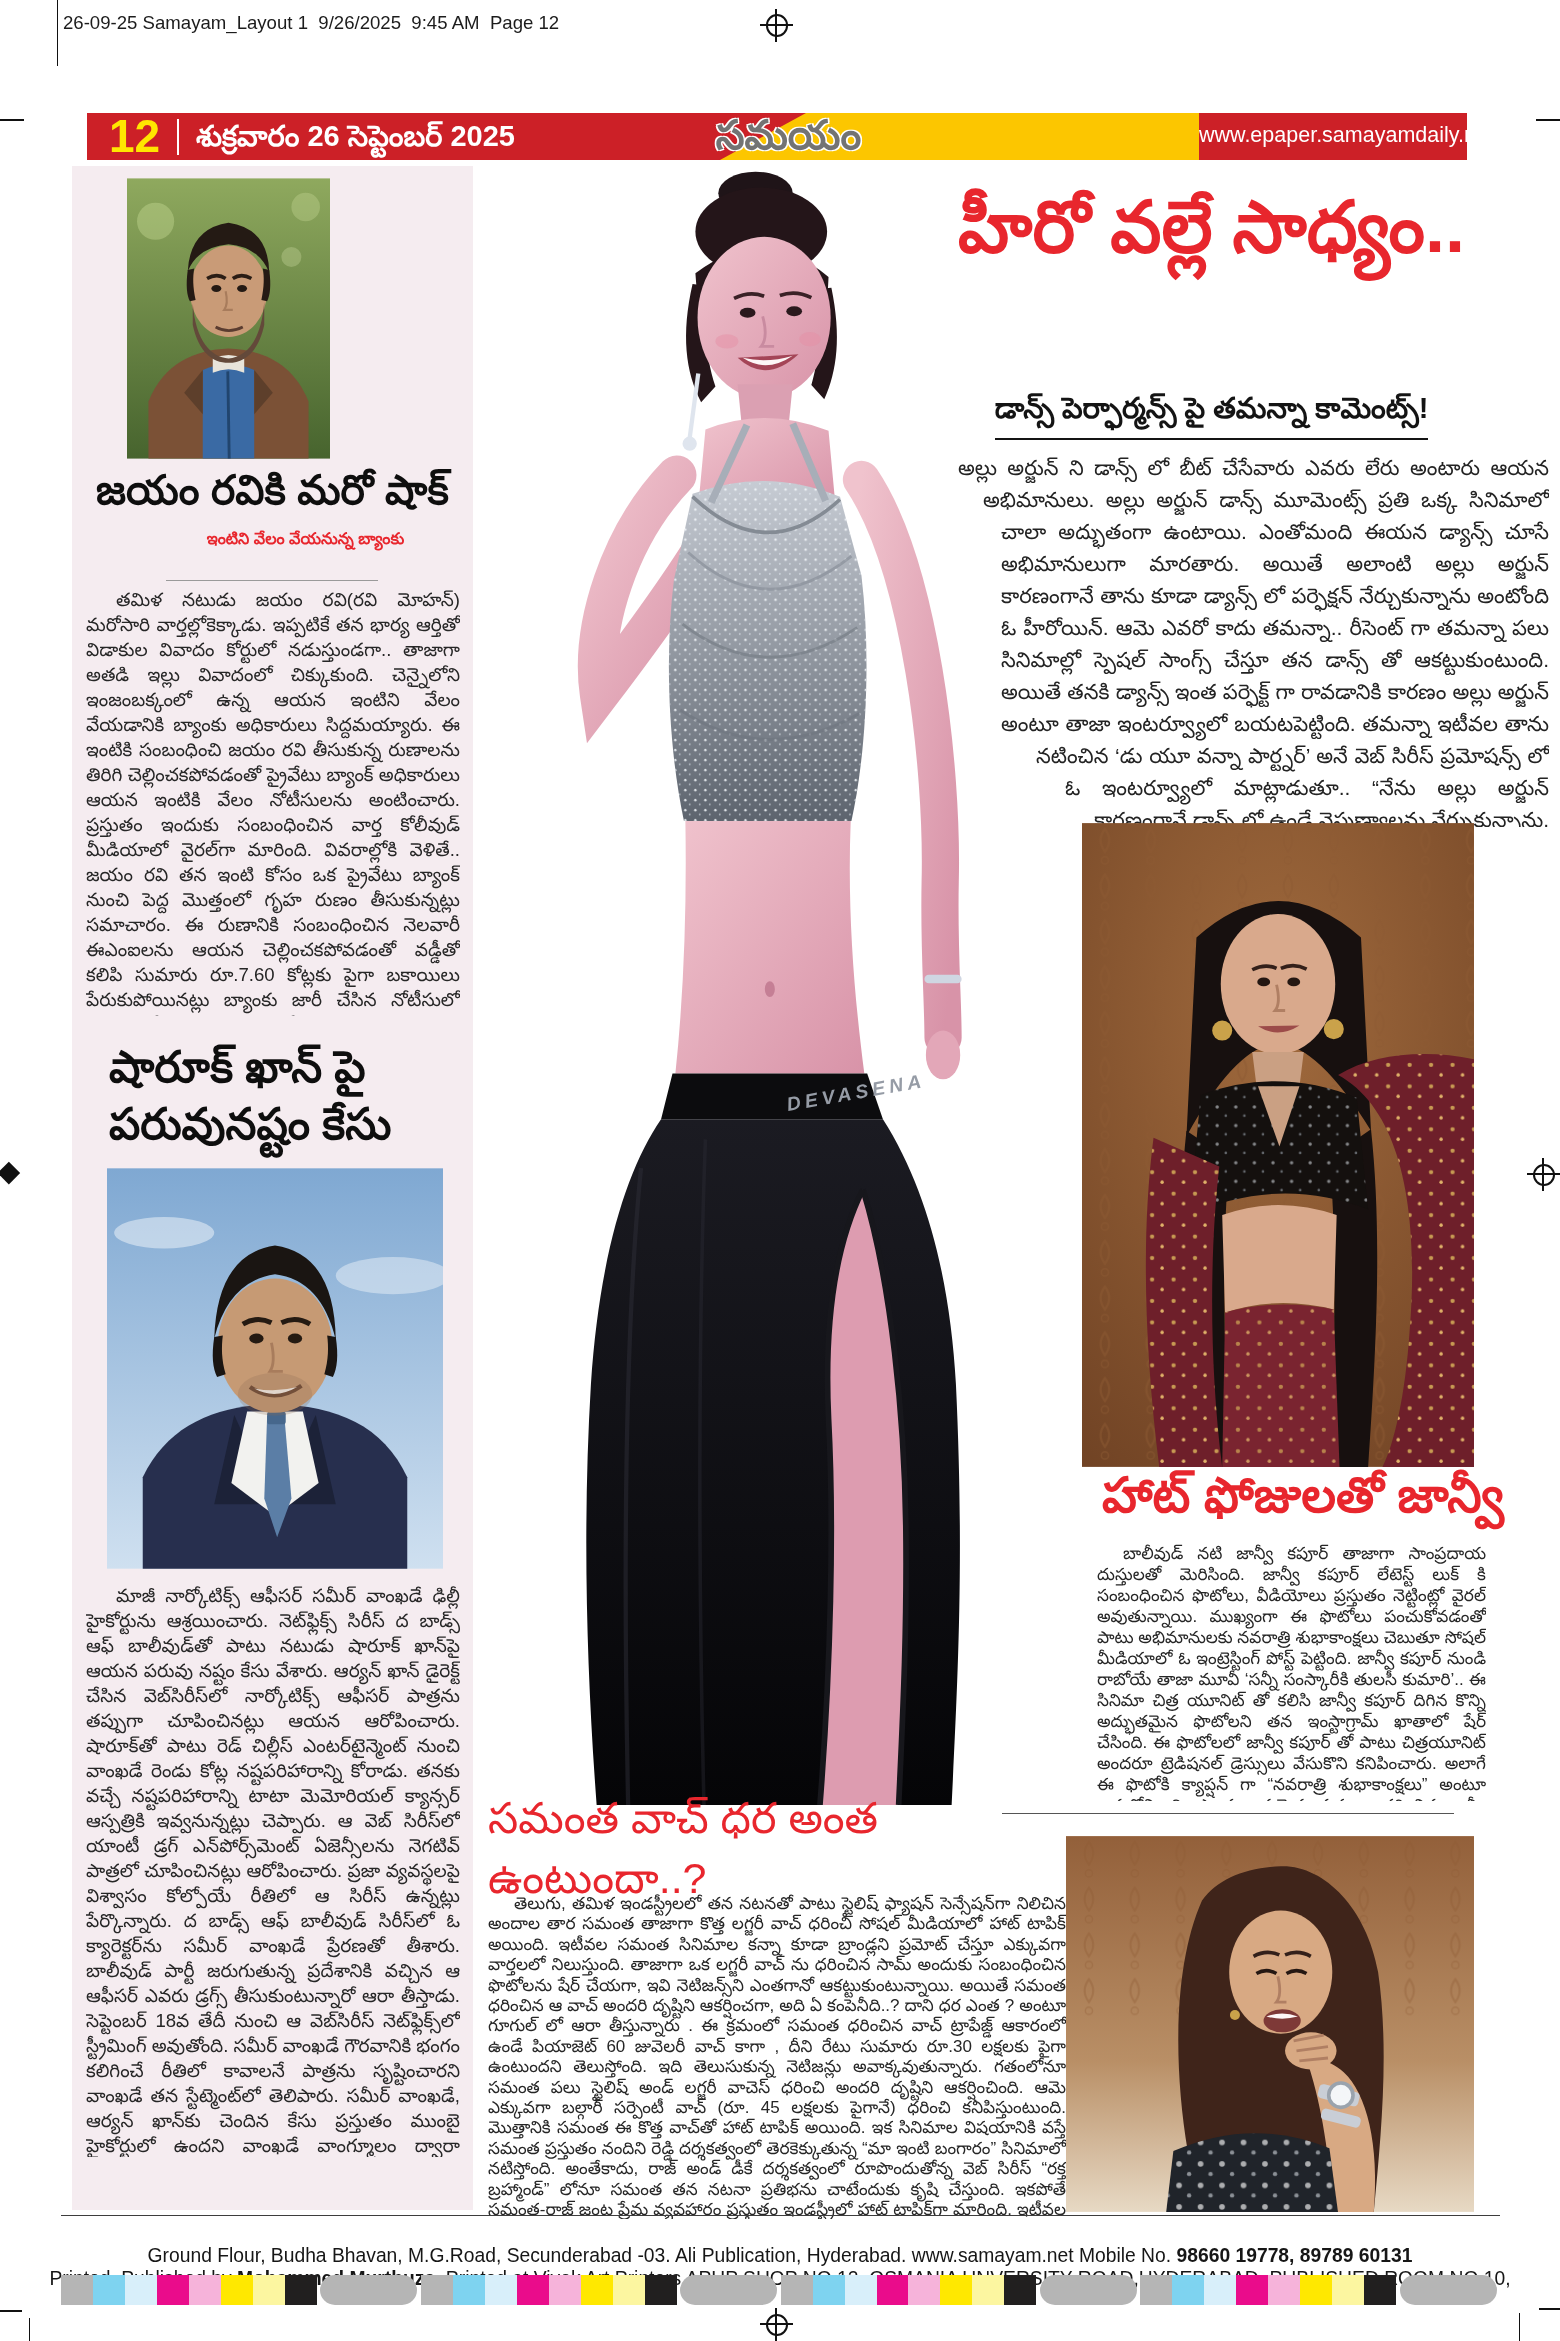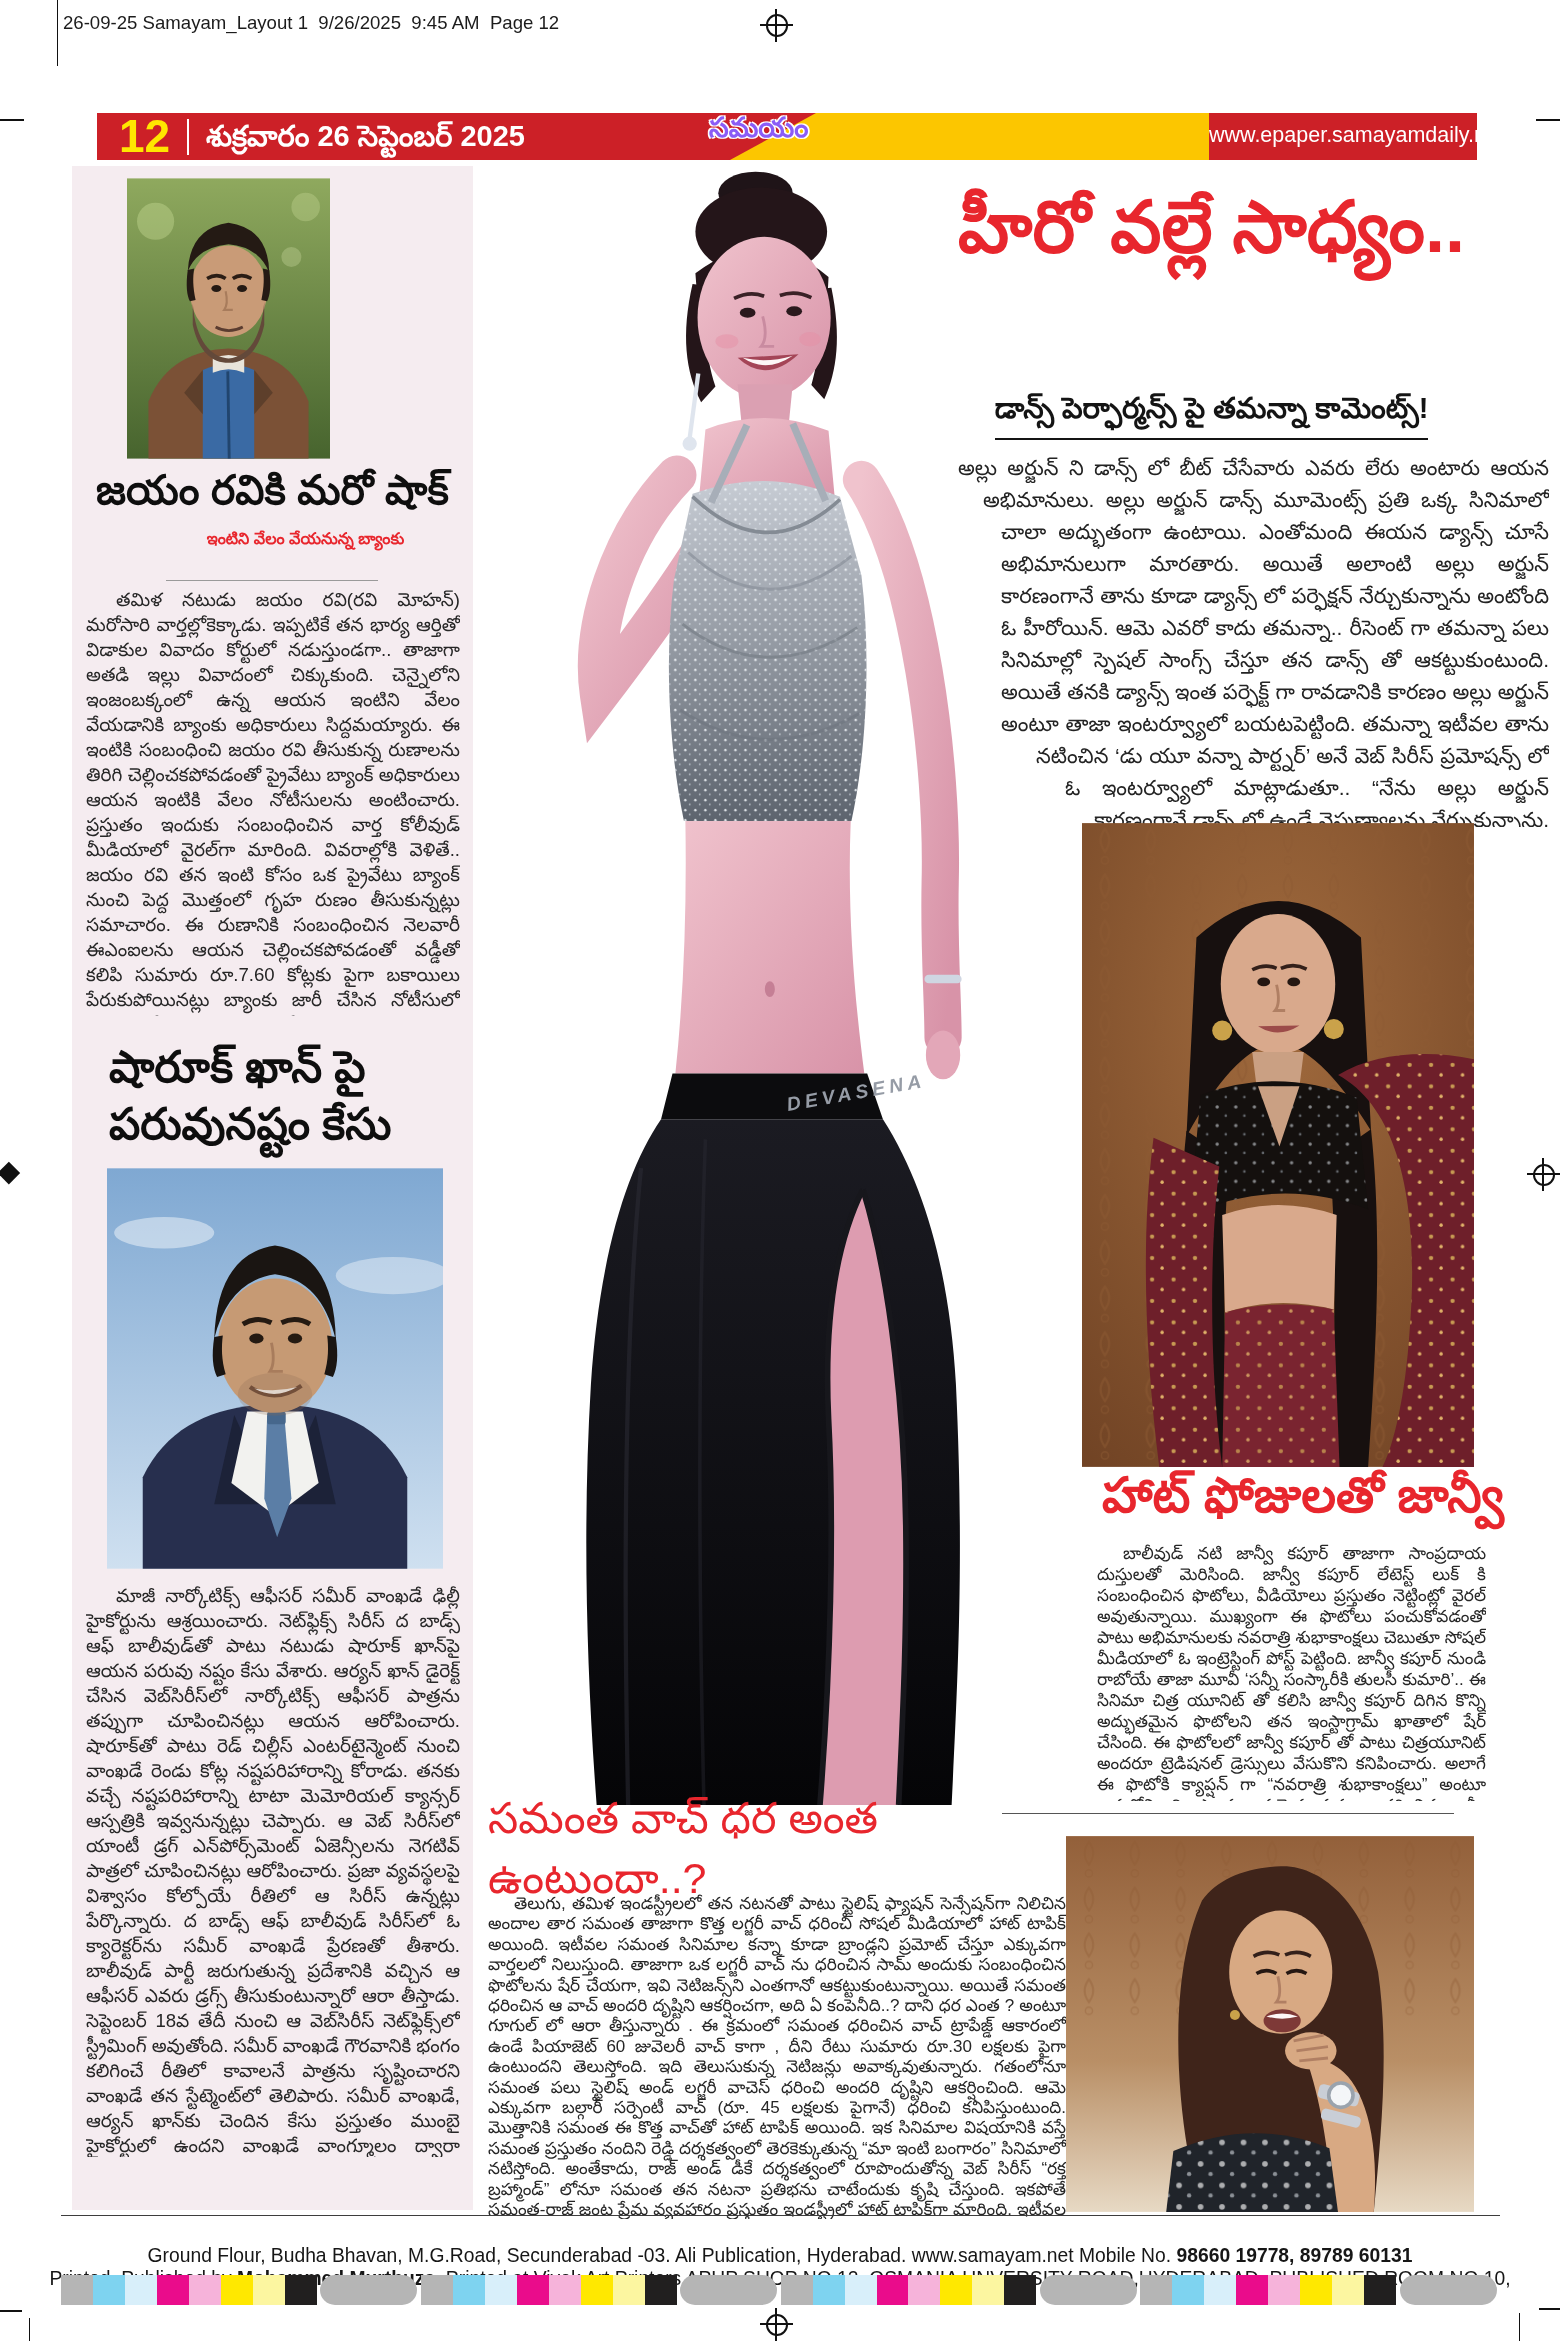--- a/index.html
+++ b/index.html
@@ -16,29 +16,29 @@
   .reg-target .ring{position:absolute;left:5.7px;top:5.7px;width:18.6px;height:18.6px;border:2.1px solid #111;border-radius:50%;}
   .reg-target .hline{position:absolute;left:0;top:15px;width:33px;height:2.1px;background:#111;}
   .reg-target .vline{position:absolute;left:15px;top:0;width:2.1px;height:33px;background:#111;}
   .reg-diamond{left:1.4px;top:1165px;width:15.7px;height:15.7px;background:#111;transform:rotate(45deg);}
   .bottom-vline-l{left:29px;top:2318px;width:1.4px;height:24px;background:#111;}
   .bottom-vline-r{left:1519px;top:2313px;width:1.4px;height:29px;background:#111;}
   .bottom-dash-l{left:0;top:2310px;width:21.5px;height:2.1px;background:#111;}
   .bottom-dash-r{left:1539px;top:2308px;width:21.5px;height:2.1px;background:#111;}
 
   
-  .band{left:97px;top:113px;width:1379px;height:55px;}
+  .band{left:87px;top:113px;width:1379px;height:55px;}
   .band-yellow{left:0;top:0;width:1112px;height:47px;background:#fcc600;}
   .band-red-left{left:0;top:0;width:830px;height:47px;background:#cc2027;
                  clip-path:polygon(0 0,719px 0,633px 47px,0 47px);}
   .band-red-right{left:1112px;top:0;width:268px;height:47px;background:#cc2027;}
   .band-pagenum{left:11.5px;top:-4.3px;width:72px;text-align:center;font-size:46px;font-weight:800;color:#ffe600;}
   .band-divider{left:90px;top:5.7px;width:2.1px;height:36px;background:#ffffff;}
   .band-date{left:109px;top:7.2px;font-size:29px;font-weight:700;color:#ffffff;}
-  .band-masthead{left:612px;top:-1.4px;width:179px;font-size:28px;font-weight:800;color:#8b5cf6;
+  .band-masthead{left:612px;top:-1.4px;width:179px;text-align:center;font-size:41px;font-weight:800;color:#737373;
                  text-shadow:1.4px 1.4px 0 #fff,-1.4px -1.4px 0 #fff,1.4px -1.4px 0 #fff,-1.4px 1.4px 0 #fff;}
   .band-url{left:1112px;top:10px;width:268px;text-align:center;font-size:21.5px;color:#ffffff;}
 
   
   .left-panel{left:72px;top:166px;width:401px;height:2044px;background:#f5ecf0;}
 
   .headline-1{left:72px;top:467px;width:401px;text-align:center;font-size:41px;font-weight:800;color:#0e0e0e;}
   .subhead-1{left:72px;top:530px;width:467px;text-align:center;font-size:16px;font-weight:800;color:#e8262d;}
   .divider-1{left:166px;top:580px;width:212px;height:1.4px;background:#9a9a9a;}
   .body-text{text-align:justify;color:#262626;}

